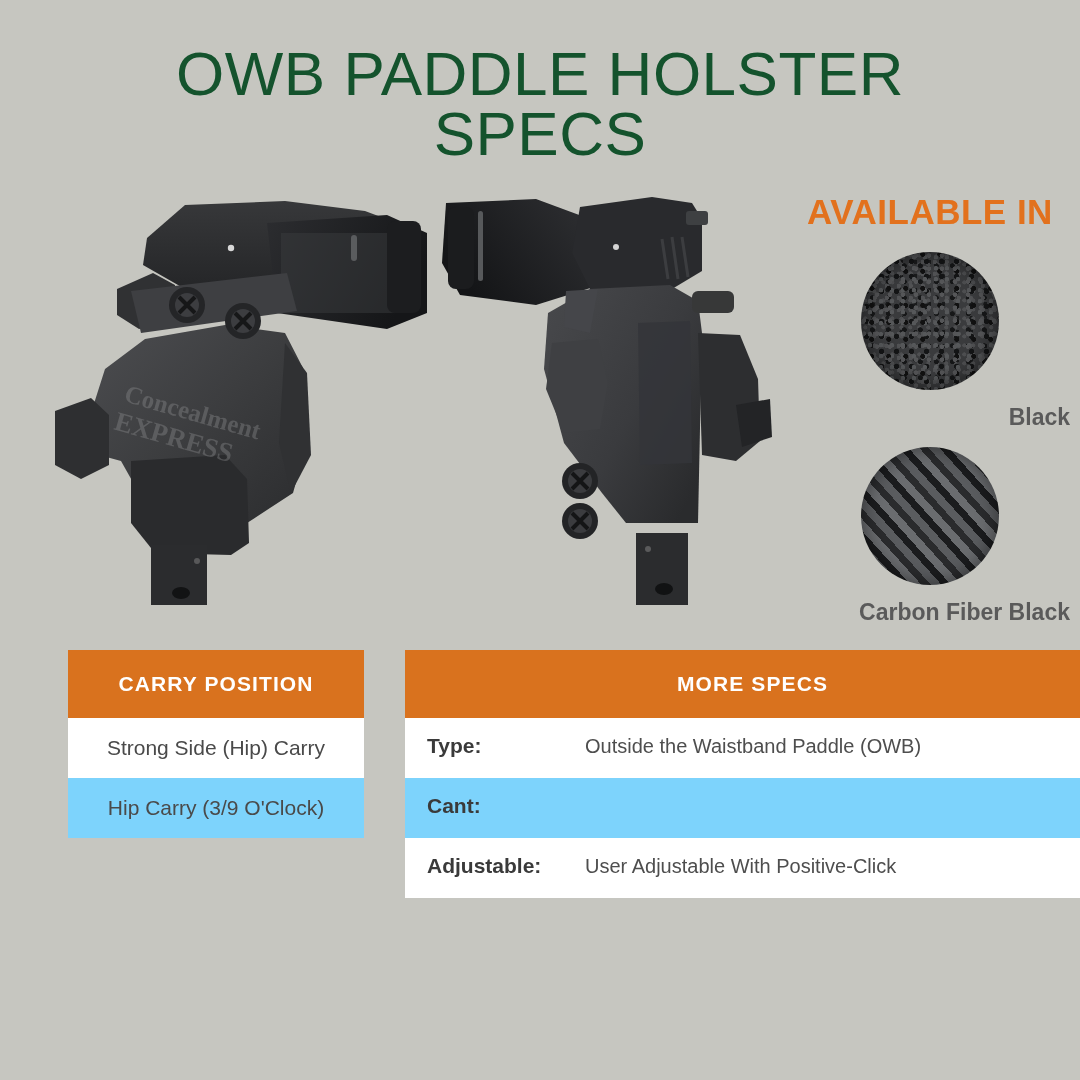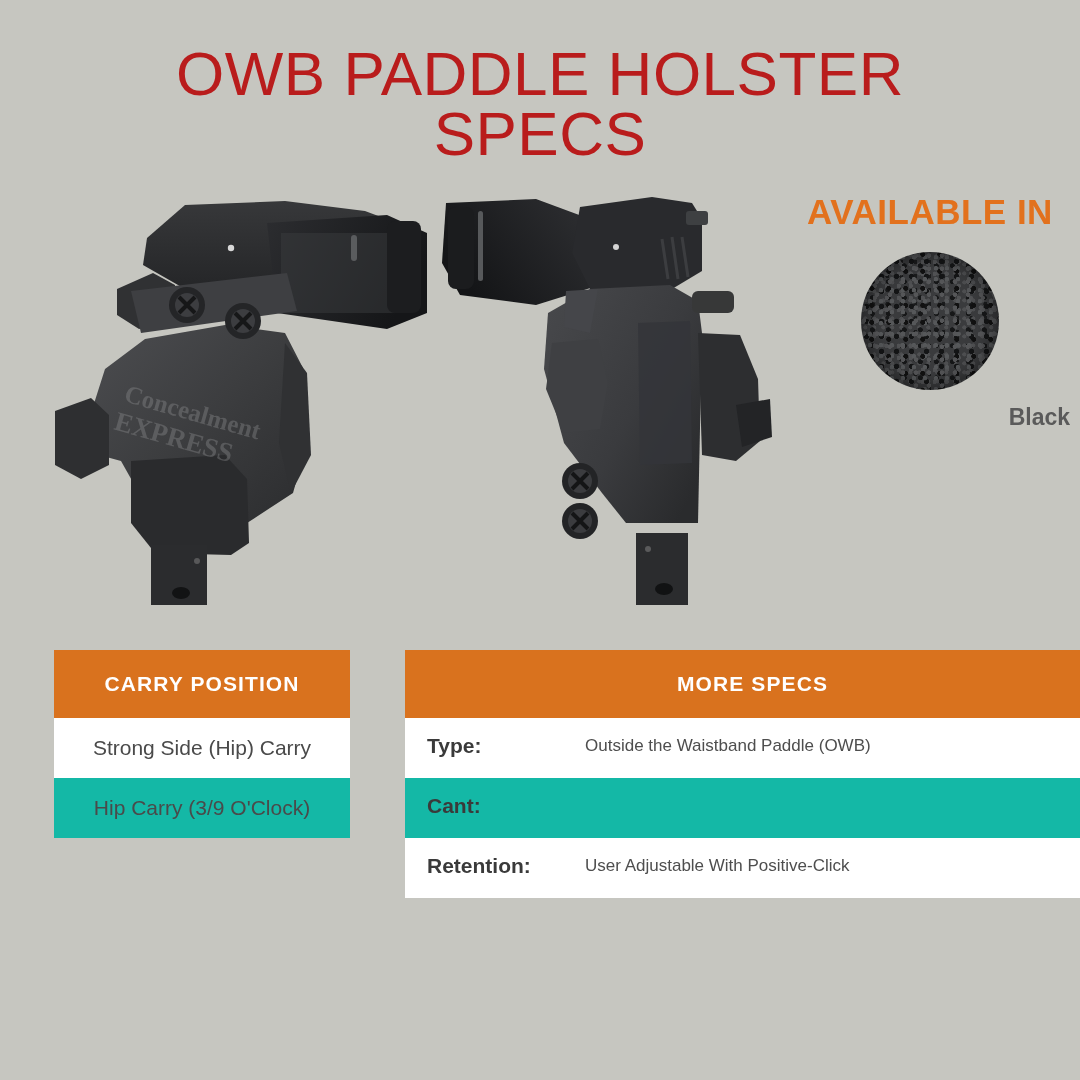--- a/index.html
+++ b/index.html
@@ -13,21 +13,21 @@
   .page{position:absolute;inset:0;}
 
   
   .title{
     position:absolute;left:0;right:0;top:44px;
     text-align:center;
     font-size:62px;
     line-height:0.97;
     font-weight:400;
     letter-spacing:0.5px;
-    color:#b91c1c;
+    color:#14532d;
   }
   .title .l2{display:block;}
 
   
   .product-area{position:absolute;left:0;top:185px;width:790px;height:440px;}
   .holster{position:absolute;}
 
   
   #holster-left{left:35px;top:8px;width:395px;height:420px;}
   #holster-right{left:440px;top:8px;width:350px;height:420px;}
@@ -74,43 +74,43 @@
         rgba(0,0,0,.42) 0px,rgba(0,0,0,.42) 6px,
         rgba(255,255,255,.10) 6px,rgba(255,255,255,.10) 13px);
     box-shadow:inset 0 0 20px rgba(0,0,0,.5);
   }
   .sw-label{
     margin-top:14px;font-size:23px;font-weight:bold;color:#5a5a5a;text-align:right;
   }
 
   
   .tbl{position:absolute;}
-  #tbl-carry{left:22px;top:650px;width:296px;padding-left:32px;}
+  #tbl-carry{left:36px;top:650px;width:296px;padding-left:32px;}
   #tbl-specs{left:365px;top:650px;width:695px;margin-left:40px;}
 
   .thead{
     background:#d9721e;color:#ffffff;
     font-size:21px;font-weight:bold;letter-spacing:1.1px;
     text-align:center;
     height:68px;line-height:68px;
   }
   .trow{
     height:60px;display:flex;align-items:center;
     font-size:21px;color:#4a4a4a;
   }
   .trow.odd{background:#ffffff;}
-  .trow.even{background:#14b8a6;}
+  .trow.even{background:#7dd3fc;}
   #tbl-carry .trow{justify-content:center;align-items:center;}
   #tbl-specs .trow{padding:0 0 4px 22px;box-sizing:border-box;}
   .sp-label{
     font-weight:bold;color:#3a3a3a;
     width:158px;flex:0 0 158px;
     font-size:21px;
   }
-  .sp-value{color:#4e4e4e;font-size:17px;}
+  .sp-value{color:#4e4e4e;font-size:20px;}
 </style>
 </head>
 <body>
 
 <div class="page">
 
   <div class="title">
     <span>OWB PADDLE HOLSTER</span>
     <span class="l2">SPECS</span>
   </div>
@@ -233,20 +233,24 @@
 
   <div class="avail">
     <div class="avail-title">AVAILABLE IN</div>
   </div>
 
   <div class="swatch-wrap" id="sw1">
     <div class="swatch sw-black"></div>
     <div class="sw-label">Black</div>
   </div>
 
+  <div class="swatch-wrap" id="sw2">
+    <div class="swatch sw-carbon"></div>
+    <div class="sw-label">Carbon Fiber Black</div>
+  </div>
 
   <div class="tbl" id="tbl-carry">
     <div class="thead">CARRY POSITION</div>
     <div class="trow odd">
       <span>Strong Side (Hip) Carry</span>
     </div>
     <div class="trow even">
       <span>Hip Carry (3/9 O'Clock)</span>
     </div>
   </div>
@@ -255,18 +259,18 @@
     <div class="thead">MORE SPECS</div>
 
     <div class="trow odd">
       <span class="sp-label">Type:</span>
       <span class="sp-value">Outside the Waistband Paddle (OWB)</span>
     </div>
     <div class="trow even">
       <span class="sp-label">Cant:</span>
     </div>
     <div class="trow odd">
-      <span class="sp-label">Retention:</span>
+      <span class="sp-label">Adjustable:</span>
       <span class="sp-value">User Adjustable With Positive-Click</span>
     </div>
   </div>
 
 </div>
 
 </body></html>

